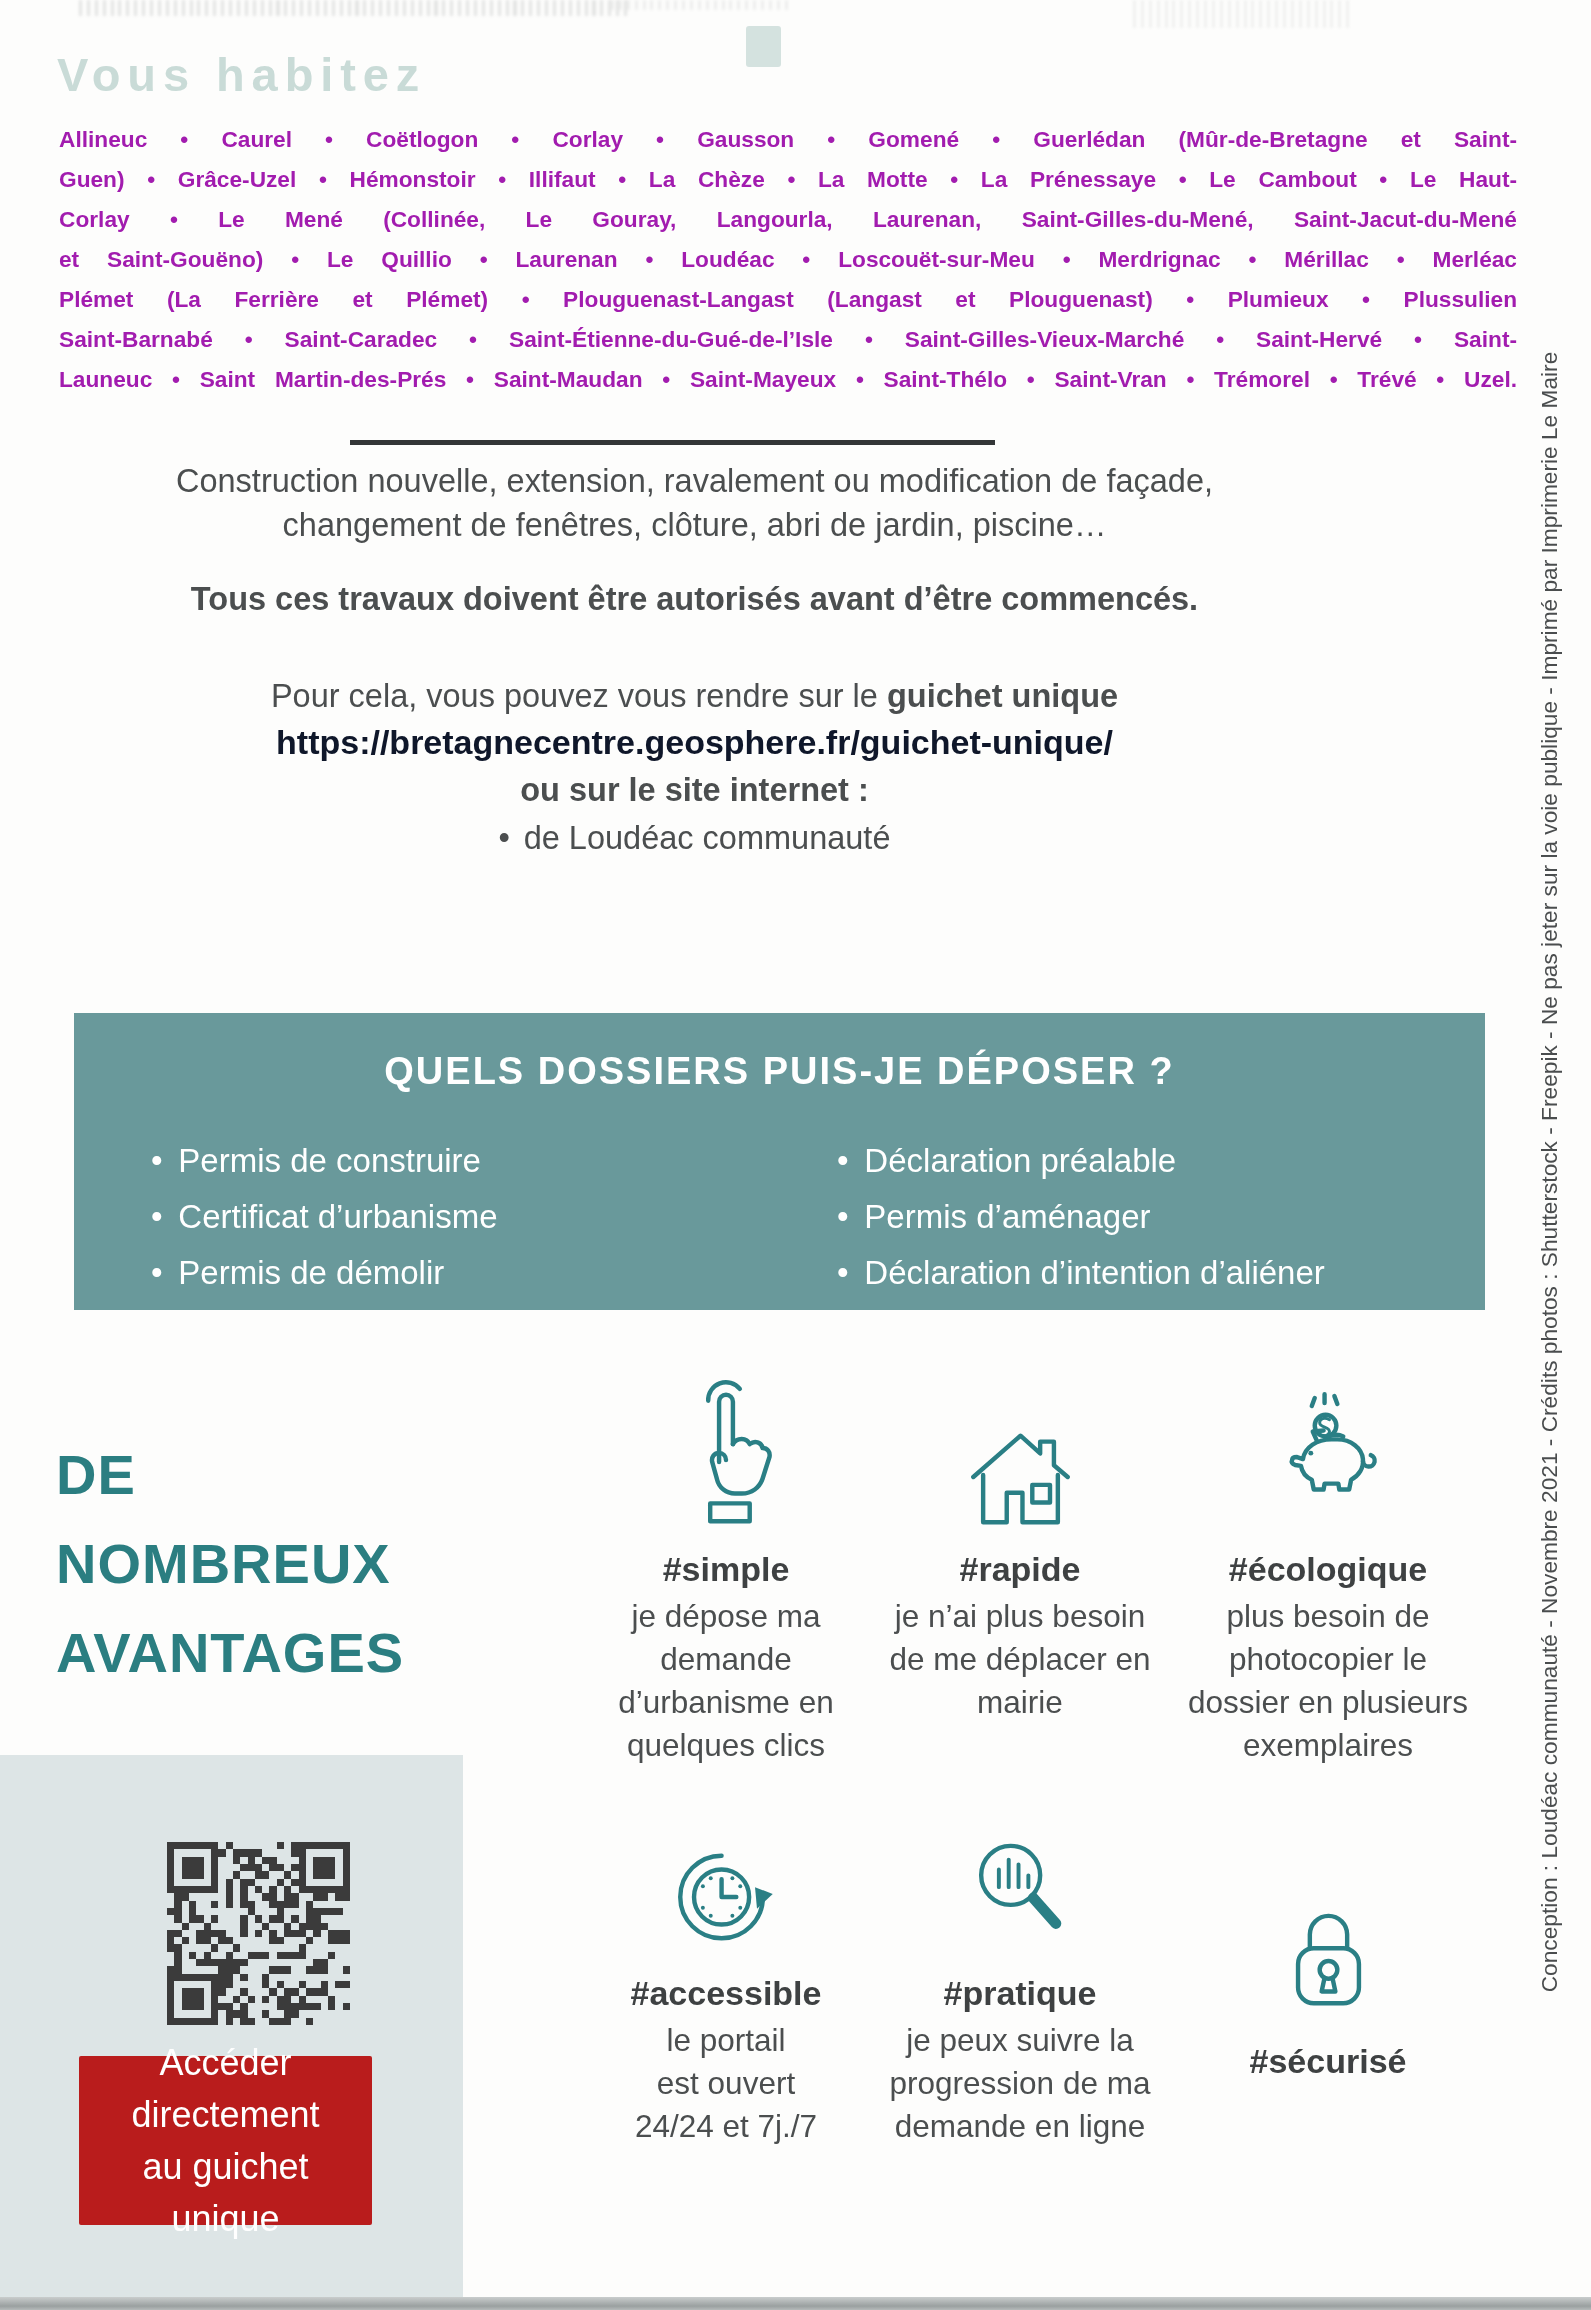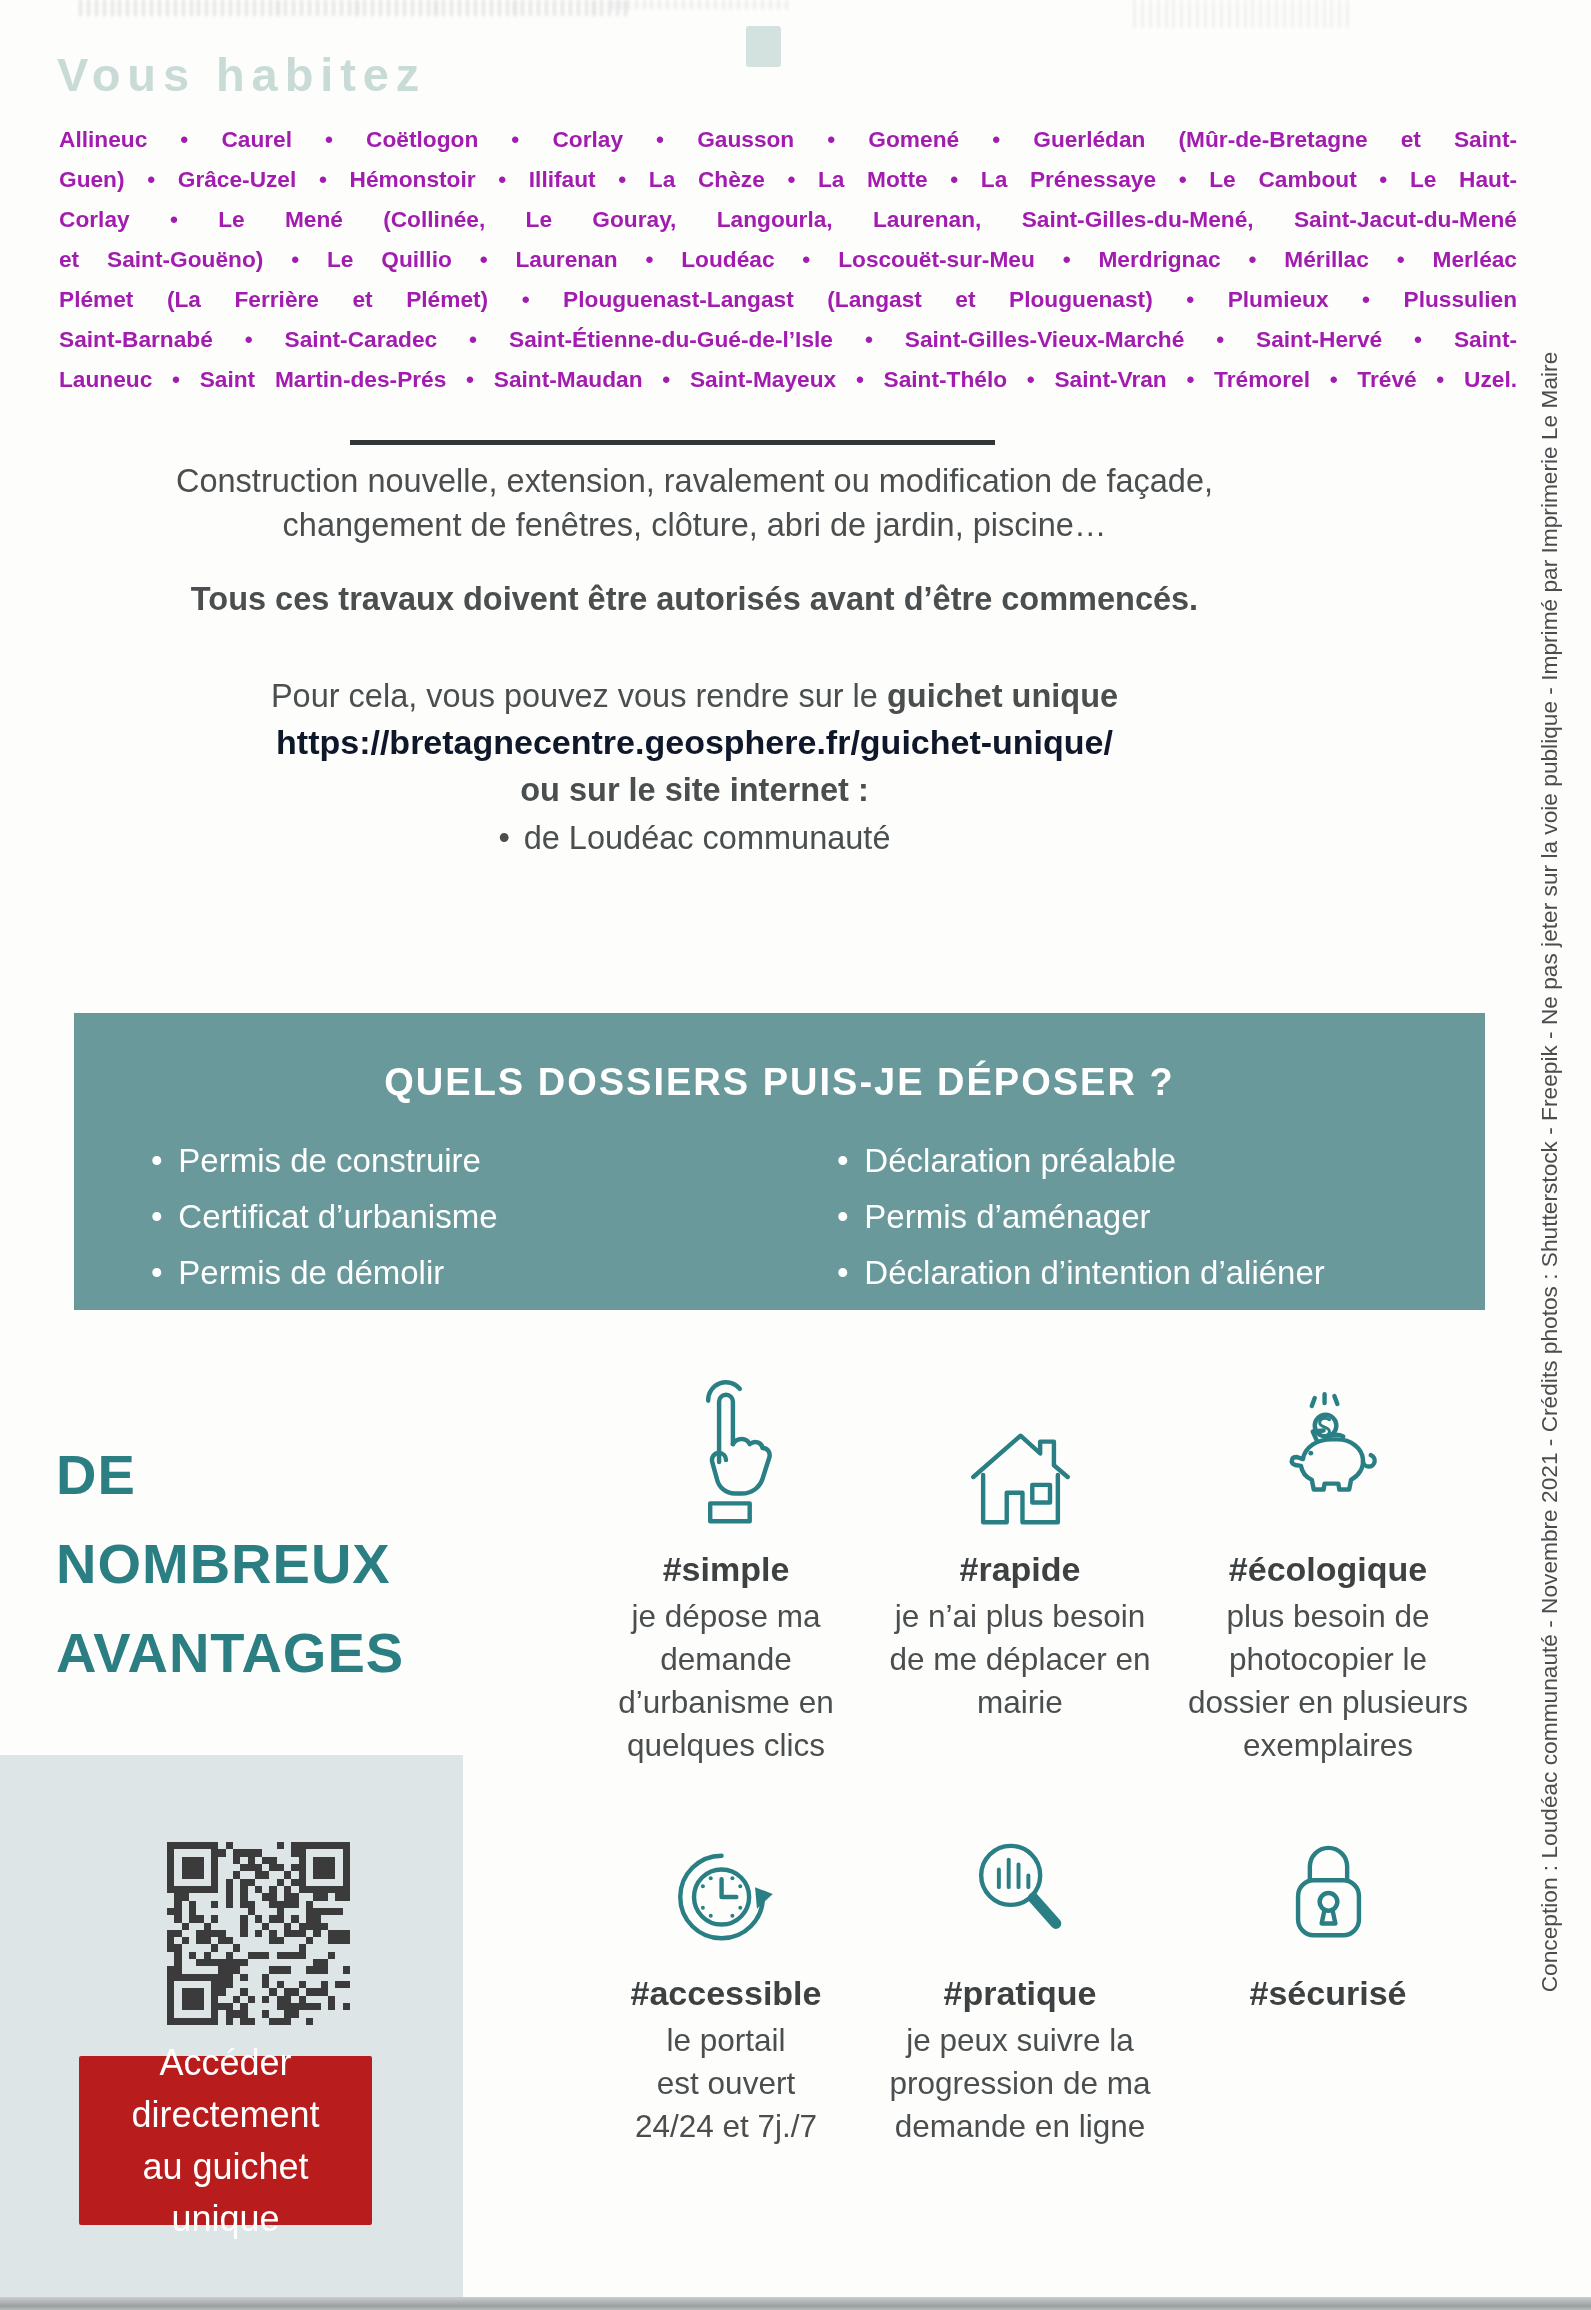--- a/index.html
+++ b/index.html
@@ -36,21 +36,21 @@
   .works{font-size:32.5px;line-height:44px;}
   .notice{font-size:32.5px;font-weight:bold;line-height:44px;margin-top:29.6px !important;}
   .portal{font-size:32.5px;line-height:44px;margin-top:53px !important;}
   .portal strong{font-weight:bold;}
   .url{display:block;font-size:34px;font-weight:bold;color:#0f172a;line-height:49px;text-decoration:none;cursor:pointer;}
   .orline{font-size:32.5px;font-weight:bold;line-height:47px;}
   .opt{font-size:32.5px;line-height:48px;}
   .opt::before{content:"•";margin-right:13.8px;color:#4b4e4f;}
   
   .dossier-box{position:absolute;left:74px;top:1013px;width:1411px;height:297px;background:#69999b;color:#fff;}
-  .box-title{margin:16px;padding-top:31.5px;text-align:center;font-size:38px;font-weight:bold;letter-spacing:2px;}
+  .box-title{margin:5px;padding-top:31.5px;text-align:center;font-size:38px;font-weight:bold;letter-spacing:2px;}
   .box-col{position:absolute;top:120px;list-style:none;margin:0;padding:0;}
   .box-col.left{left:77px;}
   .box-col.right{left:763px;}
   .box-col li{font-size:33px;line-height:56px;}
   .box-col li::before{content:"•";margin-right:15.8px;}
   
   .adv-heading{position:absolute;left:56px;top:1430px;margin:0;
     font-size:56px;font-weight:bold;color:#2b7e81;line-height:89px;letter-spacing:1px;white-space:pre-line;}
   .adv{position:absolute;width:315px;transform:translateX(-50%);text-align:center;}
   .adv .icon-box{display:flex;align-items:flex-end;justify-content:center;}
@@ -209,21 +209,21 @@
         <path d="M38 56 V38 M48 56 V28 M58 56 V33 M68 56 V44" stroke-width="4"></path>
         <path class="thick" d="M73 67 L96 93"></path>
       </svg>
     </div>
     <div class="adv-tag">#pratique</div>
     <div class="adv-text">je peux suivre la
 progression de ma
 demande en ligne</div>
   </div>
 
-  <div class="adv row2" style="left:1328px;top:1820px;">
+  <div class="adv row2" style="left:1328px;top:1888px;">
     <div class="icon-box">
       <svg class="ticon" width="108" height="133" viewBox="0 0 110 135">
         <path d="M36 54 V40 a19 19 0 0 1 38 0 v14"></path>
         <rect x="24" y="54" width="62" height="56" rx="16"></rect>
         <circle cx="55" cy="76" r="9"></circle>
         <path d="M51 84 l-3 14 h14 l-3-14"></path>
       </svg>
     </div>
     <div class="adv-tag">#sécurisé</div>
   </div>

